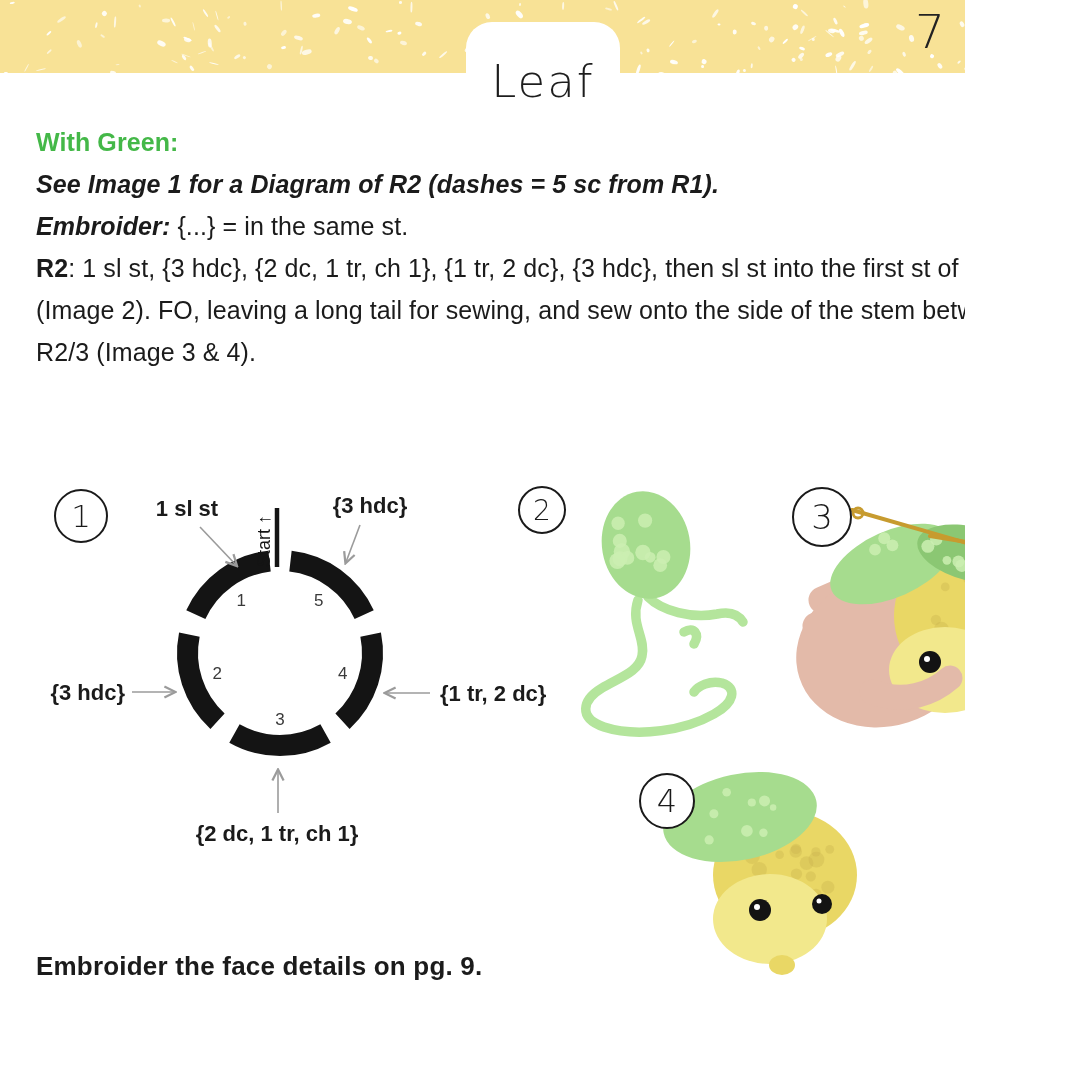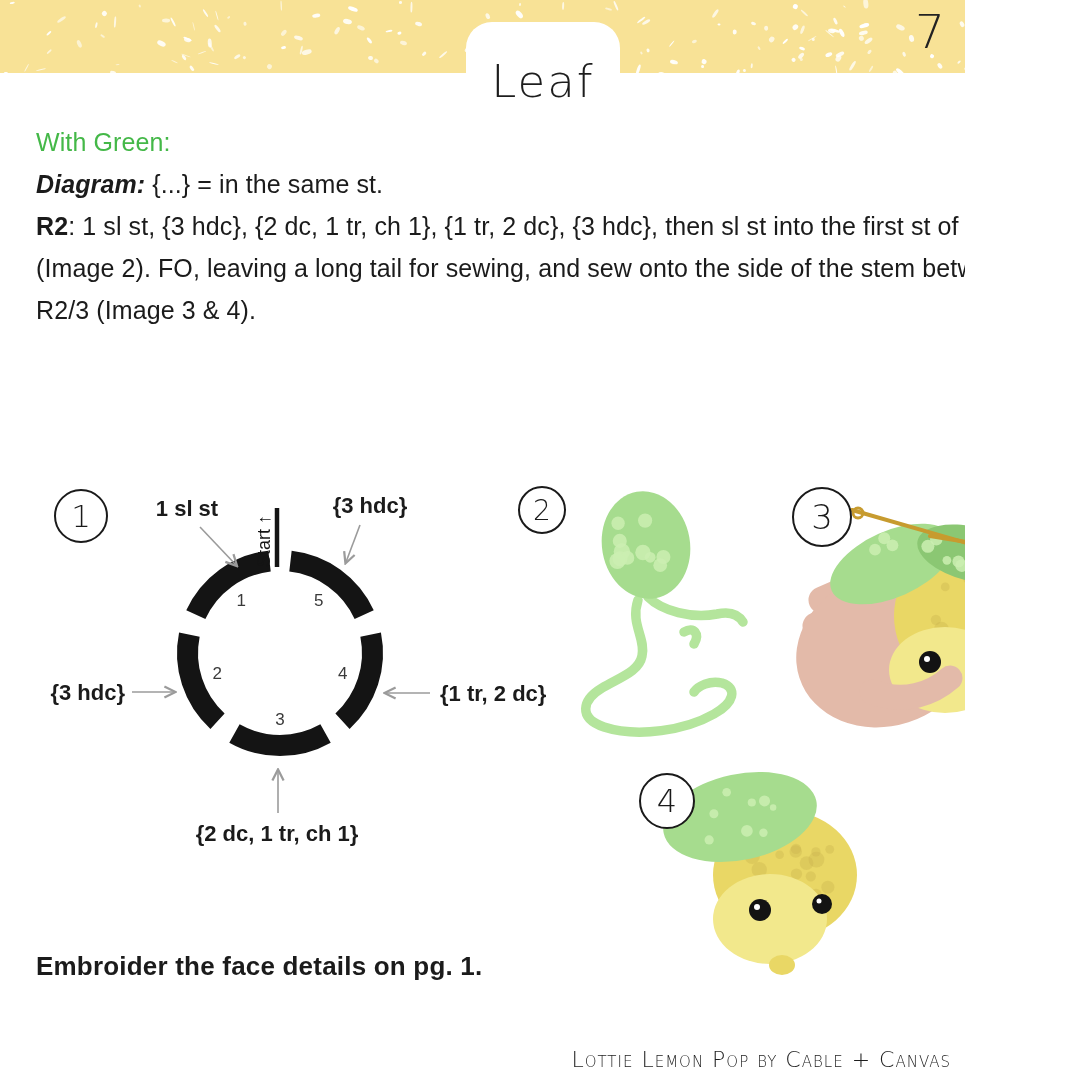--- a/index.html
+++ b/index.html
@@ -10,21 +10,21 @@
   .banner{position:absolute;left:0;top:0;width:1080px;height:73px;background:var(--banner,#F8E296)}
   .speckles{position:absolute;inset:0;overflow:hidden}
   .speck{position:absolute;background:#fff;border-radius:50%}
   .title-tab{position:absolute;left:466px;top:22px;width:154px;height:82px;background:#fff;
              border-radius:26px;display:flex;align-items:flex-end;justify-content:center}
   .hand{font-family:"DejaVu Sans",sans-serif;font-weight:300}
   .title-text{font-size:45px;line-height:1;letter-spacing:2px;color:#1d1d1d;padding-bottom:0px}
   .page-number{position:absolute;top:4px;right:20px;font-size:47px;color:#222}
   
   .instructions{position:absolute;left:36px;top:121px;width:1012px;font-size:25px;line-height:42px;letter-spacing:.1px}
-  .green{color:var(--green_heading,#44B848);font-weight:400}
+  .green{color:var(--green_heading,#44B848);font-weight:700}
   .instructions b{font-weight:700}
   .bi{font-weight:700;font-style:italic}
   .it{}
   
   .diagram-svg{position:absolute;left:30px;top:475px}
   .ring-seg{fill:none;stroke:var(--diagram,#141414);stroke-width:21}
   .ring-num{font:400 17px "Liberation Sans",sans-serif;fill:#3a3a3a;text-anchor:middle}
   .diag-label{font:700 22px "Liberation Sans",sans-serif;fill:var(--text,#1b1b1b)}
   .start-label{font:400 18px "Liberation Sans",sans-serif;fill:#141414}
   .start-tick{stroke:#141414;stroke-width:4.5}
@@ -230,21 +230,22 @@
         <i class="speck" style="left: 405.75px; top: 5.67989px; width: 10.8407px; height: 2.0933px; transform: rotate(91.291deg); opacity: 0.756916;"></i>
       </div>
     <div class="title-tab">
       <span class="title-text hand">Leaf</span>
     </div>
   </div>
   <div class="page-number hand">7</div>
 
   <div class="instructions">
     <p><span class="green">With Green:</span></p>
-    <p><span class="bi">Diagram:</span><span class="it"> {...} = in the same st.</span></p>
+    <p class="bi">See Image 1 for a Diagram of R2 (dashes = 5 sc from R1).</p>
+    <p><span class="bi">Embroider:</span><span class="it"> {...} = in the same st.</span></p>
     <p><b>R2</b><span>: 1 sl st, {3 hdc}, {2 dc, 1 tr, ch 1}, {1 tr, 2 dc}, {3 hdc}, then sl st into the first st of R2 (Image 2). FO, leaving a long tail for sewing, and sew onto the side of the stem between R2/3 (Image 3 &amp; 4).</span></p>
   </div>
 
   <div class="badge hand" style="left:54px;top:489px;width:54px;height:54px;font-size:31px">1</div>
   <div class="badge hand" style="left:518px;top:486px;width:48px;height:48px;font-size:28px">2</div>
   <div class="badge hand" style="left:792px;top:487px;width:60px;height:60px;font-size:34px">3</div>
   <div class="badge hand" style="left:639px;top:773px;width:56px;height:56px;font-size:32px">4</div>
 
   <svg class="diagram-svg" width="540" height="400" viewBox="0 0 540 400">
     <defs>
@@ -383,15 +384,14 @@
         <circle cx="143.13110713164414" cy="52.42613315554114" r="3.230355655774474" class="f-leaf-light"></circle>
         <circle cx="96.6772381894084" cy="37.28900851415226" r="4.3231815649196506" class="f-leaf-light"></circle>
         <circle cx="79.14979273494976" cy="84.98315383870533" r="4.625344859436154" class="f-leaf-light"></circle>
         <circle cx="116.91464670880924" cy="75.9631946620678" r="5.853309998288751" class="f-leaf-light"></circle>
         <circle cx="121.80538528176673" cy="47.49182619241513" r="4.063701793551445" class="f-leaf-light"></circle>
         <circle cx="83.88978487243185" cy="58.7224824182093" r="4.522612848319113" class="f-leaf-light"></circle>
         <circle cx="133.42901941660054" cy="77.71845766405929" r="4.213740358129144" class="f-leaf-light"></circle>
       </g>
   </svg>
 
-  <div class="note-bottom">Embroider the face details on pg. 1.</div>
-  <div class="footer-credit hand">Lottie Lemon Pop by Cable + Canvas</div>
+  <div class="note-bottom">Embroider the face details on pg. 9.</div>
 </div>
 
 </body></html>

